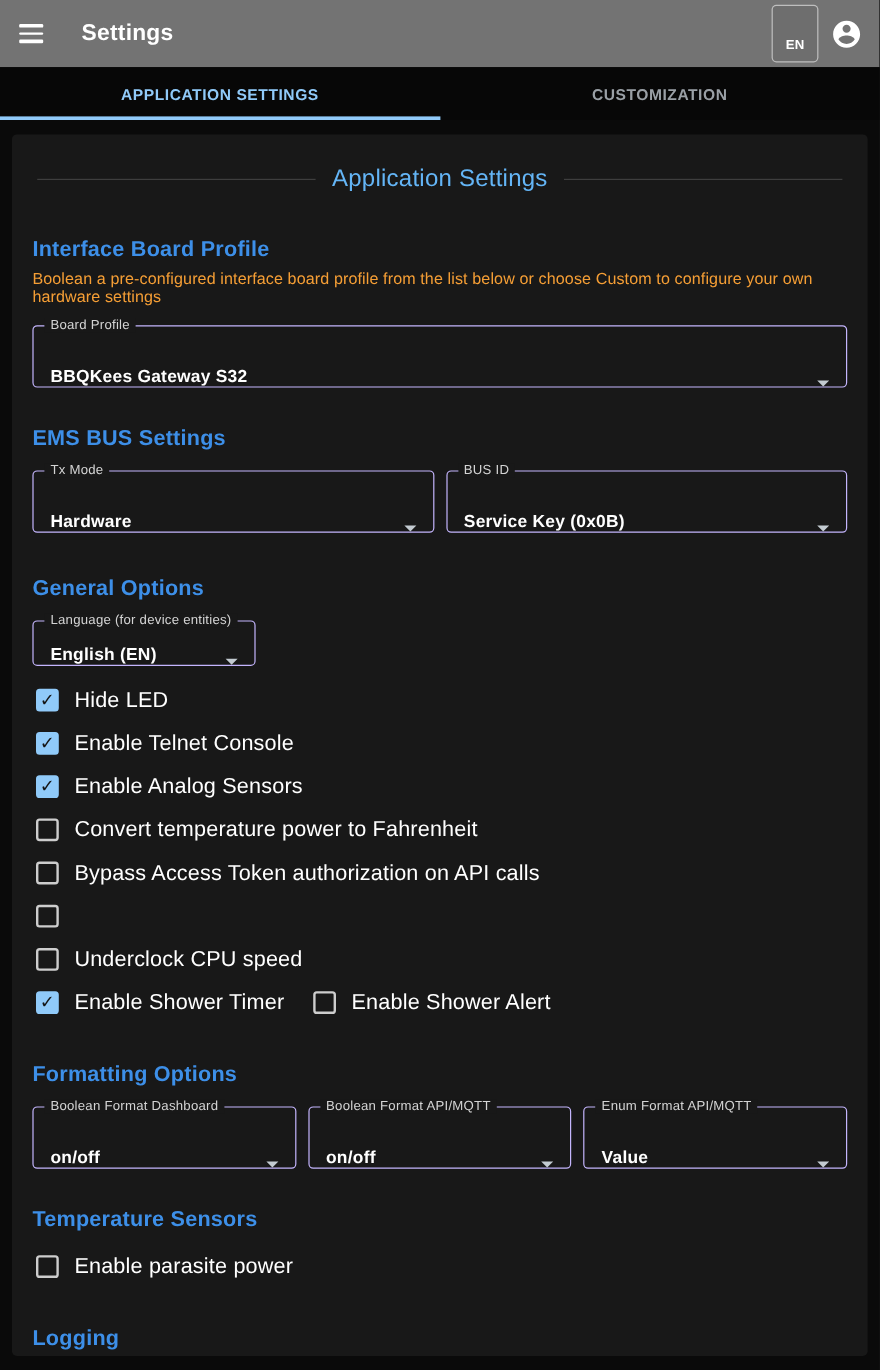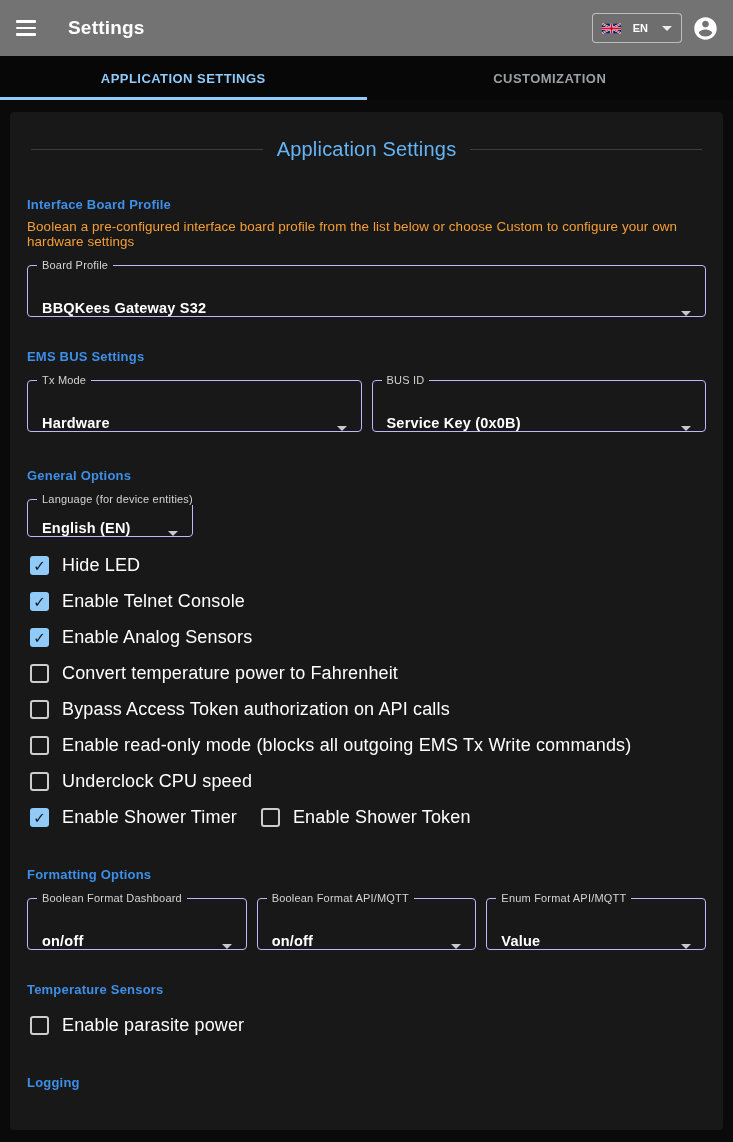--- a/index.html
+++ b/index.html
@@ -14,23 +14,23 @@
   
   .appbar {
     height:56px; background:#737373;
     display:flex; align-items:center; padding:0 14px 0 16px;
   }
   .menu-btn { width:24px; height:24px; display:flex; flex-direction:column; justify-content:center; gap:4px; cursor:pointer; }
   .menu-btn span { display:block; height:2.5px; background:#fff; border-radius:1px; width:20px; }
   .appbar-title { margin-left:28px; font-size:19px; font-weight:700; letter-spacing:0.2px; }
   .appbar-right { margin-left:auto; display:flex; align-items:center; gap:10px; }
   .lang-btn {
-    display:flex; align-items:center; gap:12px;
+    display:flex; align-items:center; gap:22px;
     border:1px solid rgba(255,255,255,0.55); border-radius:4px;
-    padding:5px 9px; height:30px; cursor:pointer; background:rgba(0,0,0,0.04);
+    padding:5px 9px; height:48px; cursor:pointer; background:rgba(0,0,0,0.04);flex-direction:column;
   }
   .lang-btn .code { font-size:11px; font-weight:700; color:#fff; }
   .lang-caret { width:0; height:0; border-left:5px solid transparent; border-right:5px solid transparent; border-top:5px solid #e8eef2; margin-left:2px; }
   .flag { width:19px; height:11px; display:block; }
   .avatar { width:27px; height:27px; display:block; }
 
   
   .tabs { height:44px; background:#070707; display:flex; position:relative; }
   .tab { flex:1; display:flex; align-items:center; justify-content:center;
     font-size:13px; font-weight:600; letter-spacing:0.45px; cursor:pointer; }
@@ -40,42 +40,42 @@
 
   
   .card {
     margin:12px 10px 0; background:#181818; border-radius:4px;
     padding:12px 17px 20px; height:1018px; overflow:hidden;
   }
   .page-title-row { display:flex; align-items:center; gap:14px; margin:14px 4px 0; }
   .page-title-row .line { flex:1; height:1px; background:#3e3e3e; }
   .page-title { color:#64b5f6; font-size:20px; font-weight:500; letter-spacing:0.2px; white-space:nowrap; }
 
-  .section-heading { color:#3d8fe8; font-size:13px; font-weight:700; letter-spacing:0.2px; }
+  .section-heading { color:#3d8fe8; font-size:18px; font-weight:700; letter-spacing:0.2px; }
   .mt-lg { margin-top:32px; }
   .mt-xl { margin-top:36px; }
   .helper-text { color:#f59e35; font-size:13.4px; margin-top:7px; letter-spacing:0.1px; }
 
   
   .field {
     position:relative; border:1px solid #c4b5fd; border-radius:4px;
     height:52px; display:flex; align-items:flex-end; padding:0 14px;
     margin-top:16px; cursor:pointer;
   }
   .field .flabel {
     position:absolute; top:-7px; left:9px; background:#181818;
     padding:0 5px; font-size:11px; color:#d4d4d4; letter-spacing:0.2px; white-space:nowrap;
   }
   .field .fvalue { font-size:14.5px; font-weight:700; color:#fff; letter-spacing:0.2px; }
   .field .caret {
     margin-left:auto; width:0; height:0;
     border-left:5.5px solid transparent; border-right:5.5px solid transparent;
     border-top:5.5px solid #c3cbd1;
   }
-  .field.compact { height:38px; width:166px; }
+  .field.compact { height:38px; width:186px; }
   .field-row { display:flex; gap:10px; }
   .field-row .field { flex:1; }
 
   
   .check-row { display:flex; align-items:center; height:36px; margin-left:3px; }
   .check-row + .check-row { margin-top:0; }
   .checks { margin-top:10px; }
   .cbx {
     width:19px; height:19px; border:2px solid #cdcdcd; border-radius:3px;
     display:flex; align-items:center; justify-content:center; flex:none; cursor:pointer;
@@ -172,34 +172,33 @@
     <div class="check-row">
       <span class="cbx">✓</span>
       <span class="check-label">Convert temperature power to Fahrenheit</span>
     </div>
     <div class="check-row">
       <span class="cbx">✓</span>
       <span class="check-label">Bypass Access Token authorization on API calls</span>
     </div>
     <div class="check-row">
       <span class="cbx">✓</span>
-      <span class="check-label">Enable read-only mode (blocks all outgoing EMS Tx Write commands)</span>
     </div>
     <div class="check-row">
       <span class="cbx">✓</span>
       <span class="check-label">Underclock CPU speed</span>
     </div>
     <div class="check-row inline-pair">
       <span style="display:flex;align-items:center;">
         <span class="cbx checked">✓</span>
         <span class="check-label">Enable Shower Timer</span>
       </span>
       <span style="display:flex;align-items:center;">
         <span class="cbx">✓</span>
-        <span class="check-label">Enable Shower Token</span>
+        <span class="check-label">Enable Shower Alert</span>
       </span>
     </div>
   </div>
 
   <h2 class="section-heading mt-lg">Formatting Options</h2>
   <div class="field-row">
     <div class="field">
       <span class="flabel">Boolean Format Dashboard</span>
       <span class="fvalue">on/off</span>
       <span class="caret"></span>

